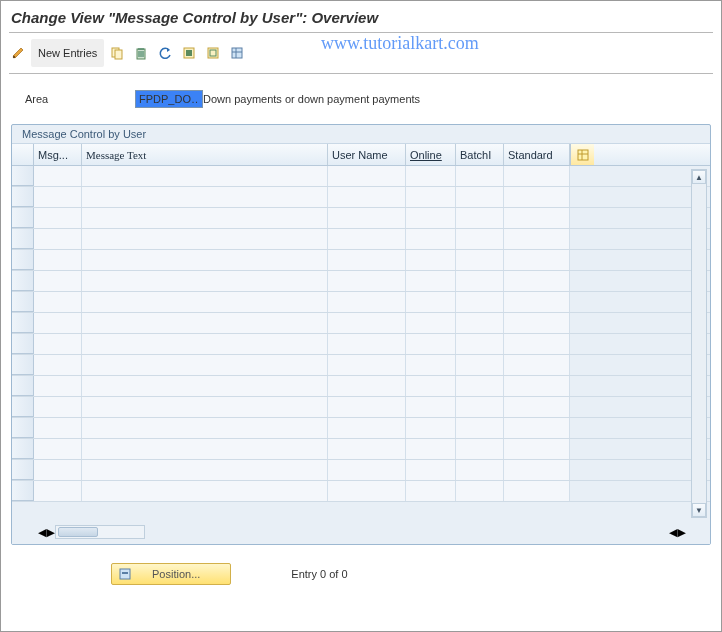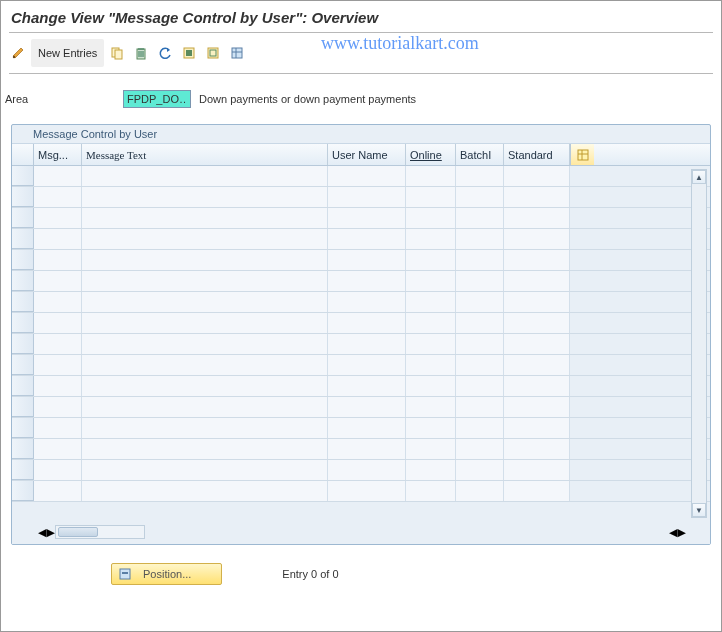--- a/index.html
+++ b/index.html
@@ -63,49 +63,49 @@
       font-family: Georgia, serif;
       color: #3b82f6;
       opacity: 0.8;
       pointer-events: none;
       margin-left: 40px;
     }
     .toolbar .watermark { top:-2px; left:280px; }
     .filter-row {
       display: flex;
       align-items: center;
-      padding: 14px 4px 10px;
-      gap: 8px;
+      padding: 14px 24px 10px;
+      gap: 0;
     }
     .filter-label {
       width: 110px;
       color: #333;
     }
     .filter-input {
       width: 68px;
       height: 18px;
       font-size: 11px;
       padding: 1px 3px;
       border: 1px solid #7b95af;
-      background: #5eead4;
+      background: #3b82f6;
       color: #333;
     }
     .filter-desc {
       color: #333;
     }
     .panel {
       margin: 6px 10px 0 10px;
       border: 1px solid #9db8d1;
       background: #e8eff6;
       border-radius: 2px;
     }
     .panel-title {
       font-size: 11px;
       color: #3c5a78;
-      padding: 3px 21px;
+      padding: 3px 10px;
       border-bottom: 1px solid #c9d8e6;
     }
     .table-wrap {
       position: relative;
       height: 400px;
       overflow: hidden;
       background: #e8eff6;
     }
     .table-head {
       display: flex;
@@ -217,21 +217,21 @@
     }
     .footer {
       display:flex;
       align-items:center;
       gap: 60px;
       padding: 18px 110px;
     }
     .position-btn {
       display:flex;
       align-items:center;
-      gap:11px;
+      gap:20px;
       border:1px solid #d2b04a;
       background: linear-gradient(#fff6c9, #ffe173);
       height:22px;
       padding: 0 30px 0 6px;
       border-radius:2px;
       cursor:pointer;
       color:#555;
       font-size:11px;
     }
     .entry-count {

